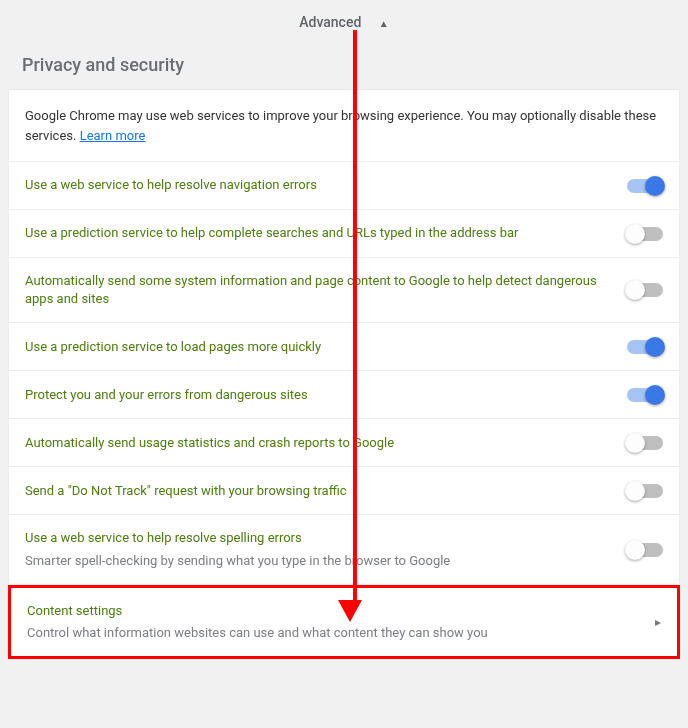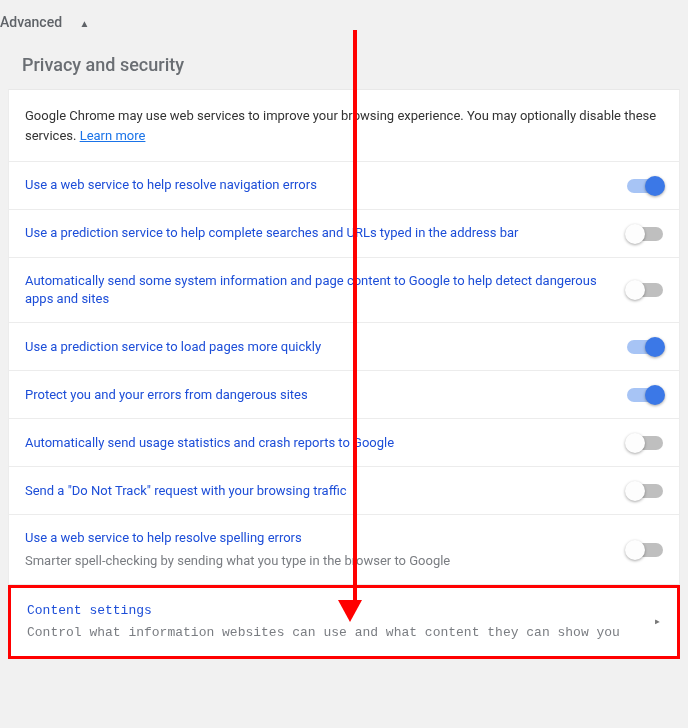--- a/index.html
+++ b/index.html
@@ -8,21 +8,21 @@
     background: #f1f1f1;
     width: 688px;
     height: 728px;
     color: #333;
     font-size: 13px;
     position: relative;
   }
   .advanced-header {
     width: 100%;
     padding: 14px 0 18px 0;
-    text-align: left;
+    text-align: center;
     font-size: 14px;
     color: #5f6368;
     font-weight: 500;
     cursor: pointer;
   }
   .advanced-header .caret {
     display: inline-block;
     margin-left: 14px;
     font-size: 10px;
     color: #5f6368;
@@ -44,21 +44,21 @@
   .row {
     display: flex;
     align-items: center;
     justify-content: space-between;
     padding: 14px 16px;
     border-bottom: 1px solid #ececec;
     min-height: 48px;
   }
   .row.intro { display:block; min-height: 0; padding: 16px 16px; }
   .row-text { flex: 1; padding-right: 20px; }
-  .row-title { color: #1d4ed8; font-size: 13px; line-height: 1.4; }
+  .row-title { color: #4d7c0f; font-size: 13px; line-height: 1.4; }
   .row-sub { color: #7a7d82; font-size: 13px; margin-top: 4px; line-height: 1.4; }
   .intro-text { color: #333; line-height: 1.5; font-size:13px;}
   .learn-more { color: #1a73e8; cursor: pointer; text-decoration: underline; }
 
   .toggle {
     width: 36px; height: 14px; border-radius: 10px;
     position: relative; flex-shrink: 0;
   }
   .toggle::after {
     content: ""; position: absolute; top: -3px;
@@ -79,21 +79,21 @@
   .chevron-right {
     flex-shrink:0; color:#777; font-size:12px;
   }
 
   .highlight-row {
     position: relative;
     margin: 0 8px;
     border: 3px solid #f00;
     background:#fff;
   }
-  .highlight-row .row { border-bottom: none; font-family: Liberation Mono, monospace; }
+  .highlight-row .row { border-bottom: none; }
 
   
   .arrow-annot {
     position: absolute;
     left: 348px;
     top: 30px;
     z-index: 50;
     pointer-events: none;
   }
   .arrow-line {

